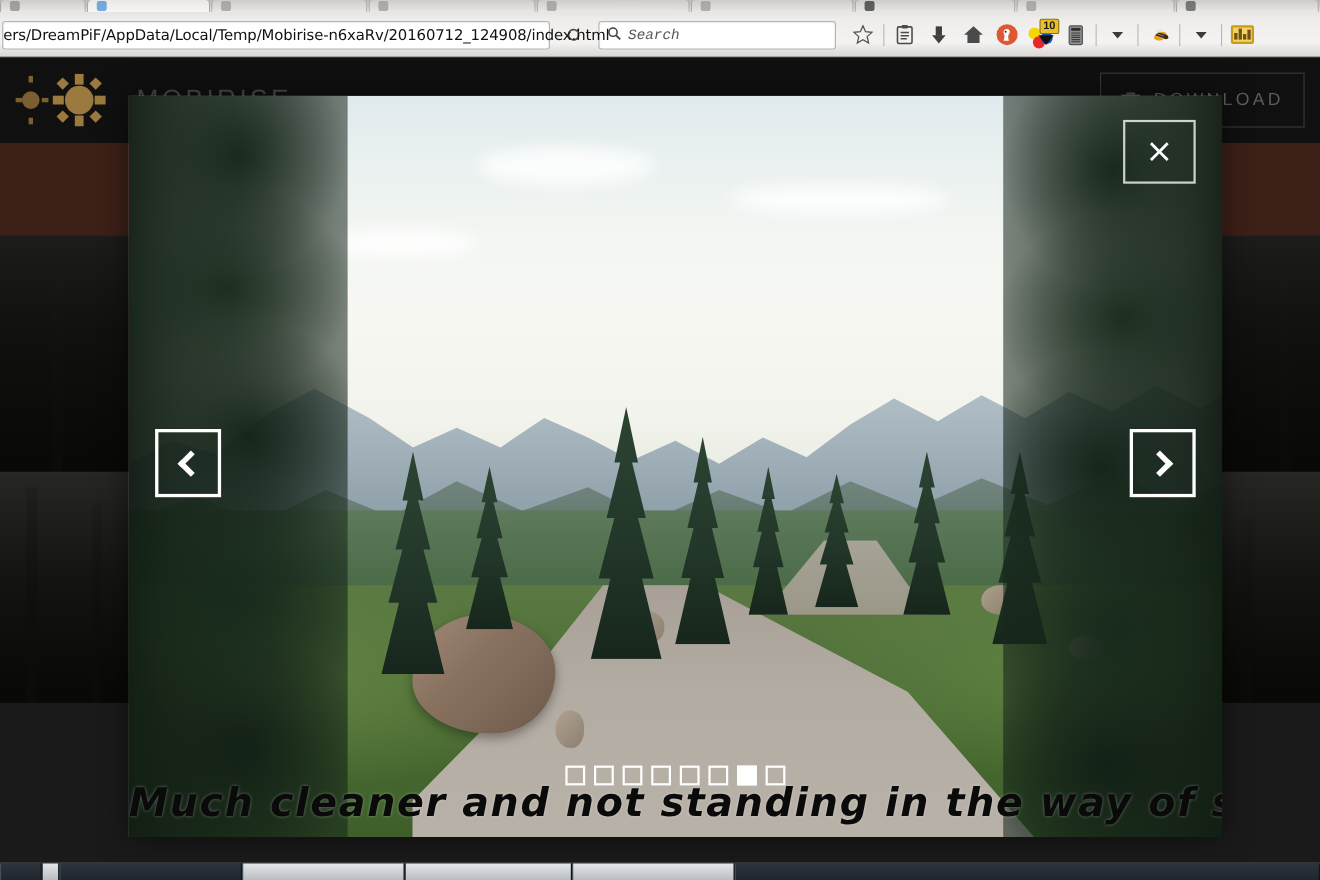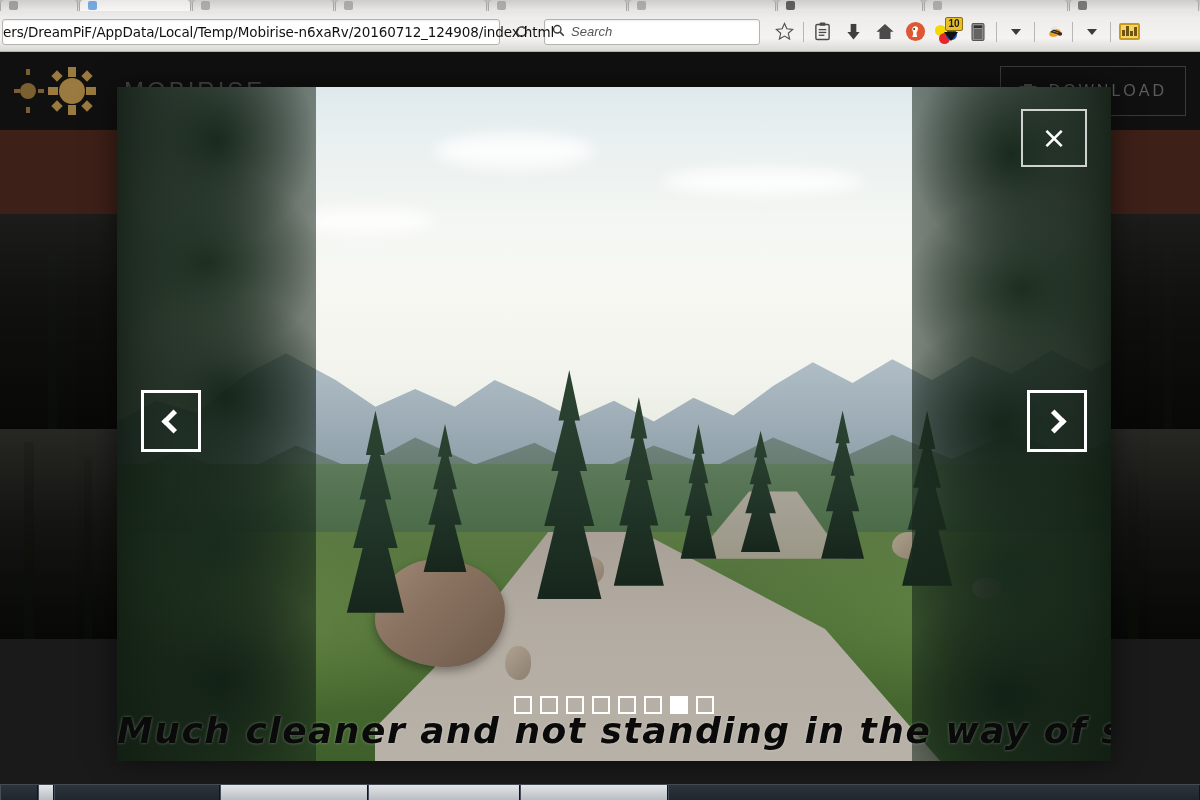--- a/index.html
+++ b/index.html
@@ -118,21 +118,21 @@
     border: 1px solid #b5b3af;
     border-radius: 3px;
     display: flex;
     align-items: center;
     padding: 0 7px;
     gap: 6px;
     box-shadow: inset 0 1px 2px rgba(0,0,0,.08);
   }
   .search-bar .mag { color: #4a4a4a; font-size: 13px; }
   .search-bar .ph {
-    font-family: Liberation Sans, sans-serif;
+    font-family: Liberation Mono, monospace;
     font-style: italic;
     font-size: 13px;
     color: #555;
   }
 
   .tb-icons {
     display: flex;
     align-items: center;
     margin-left: 9px;
     gap: 0;

